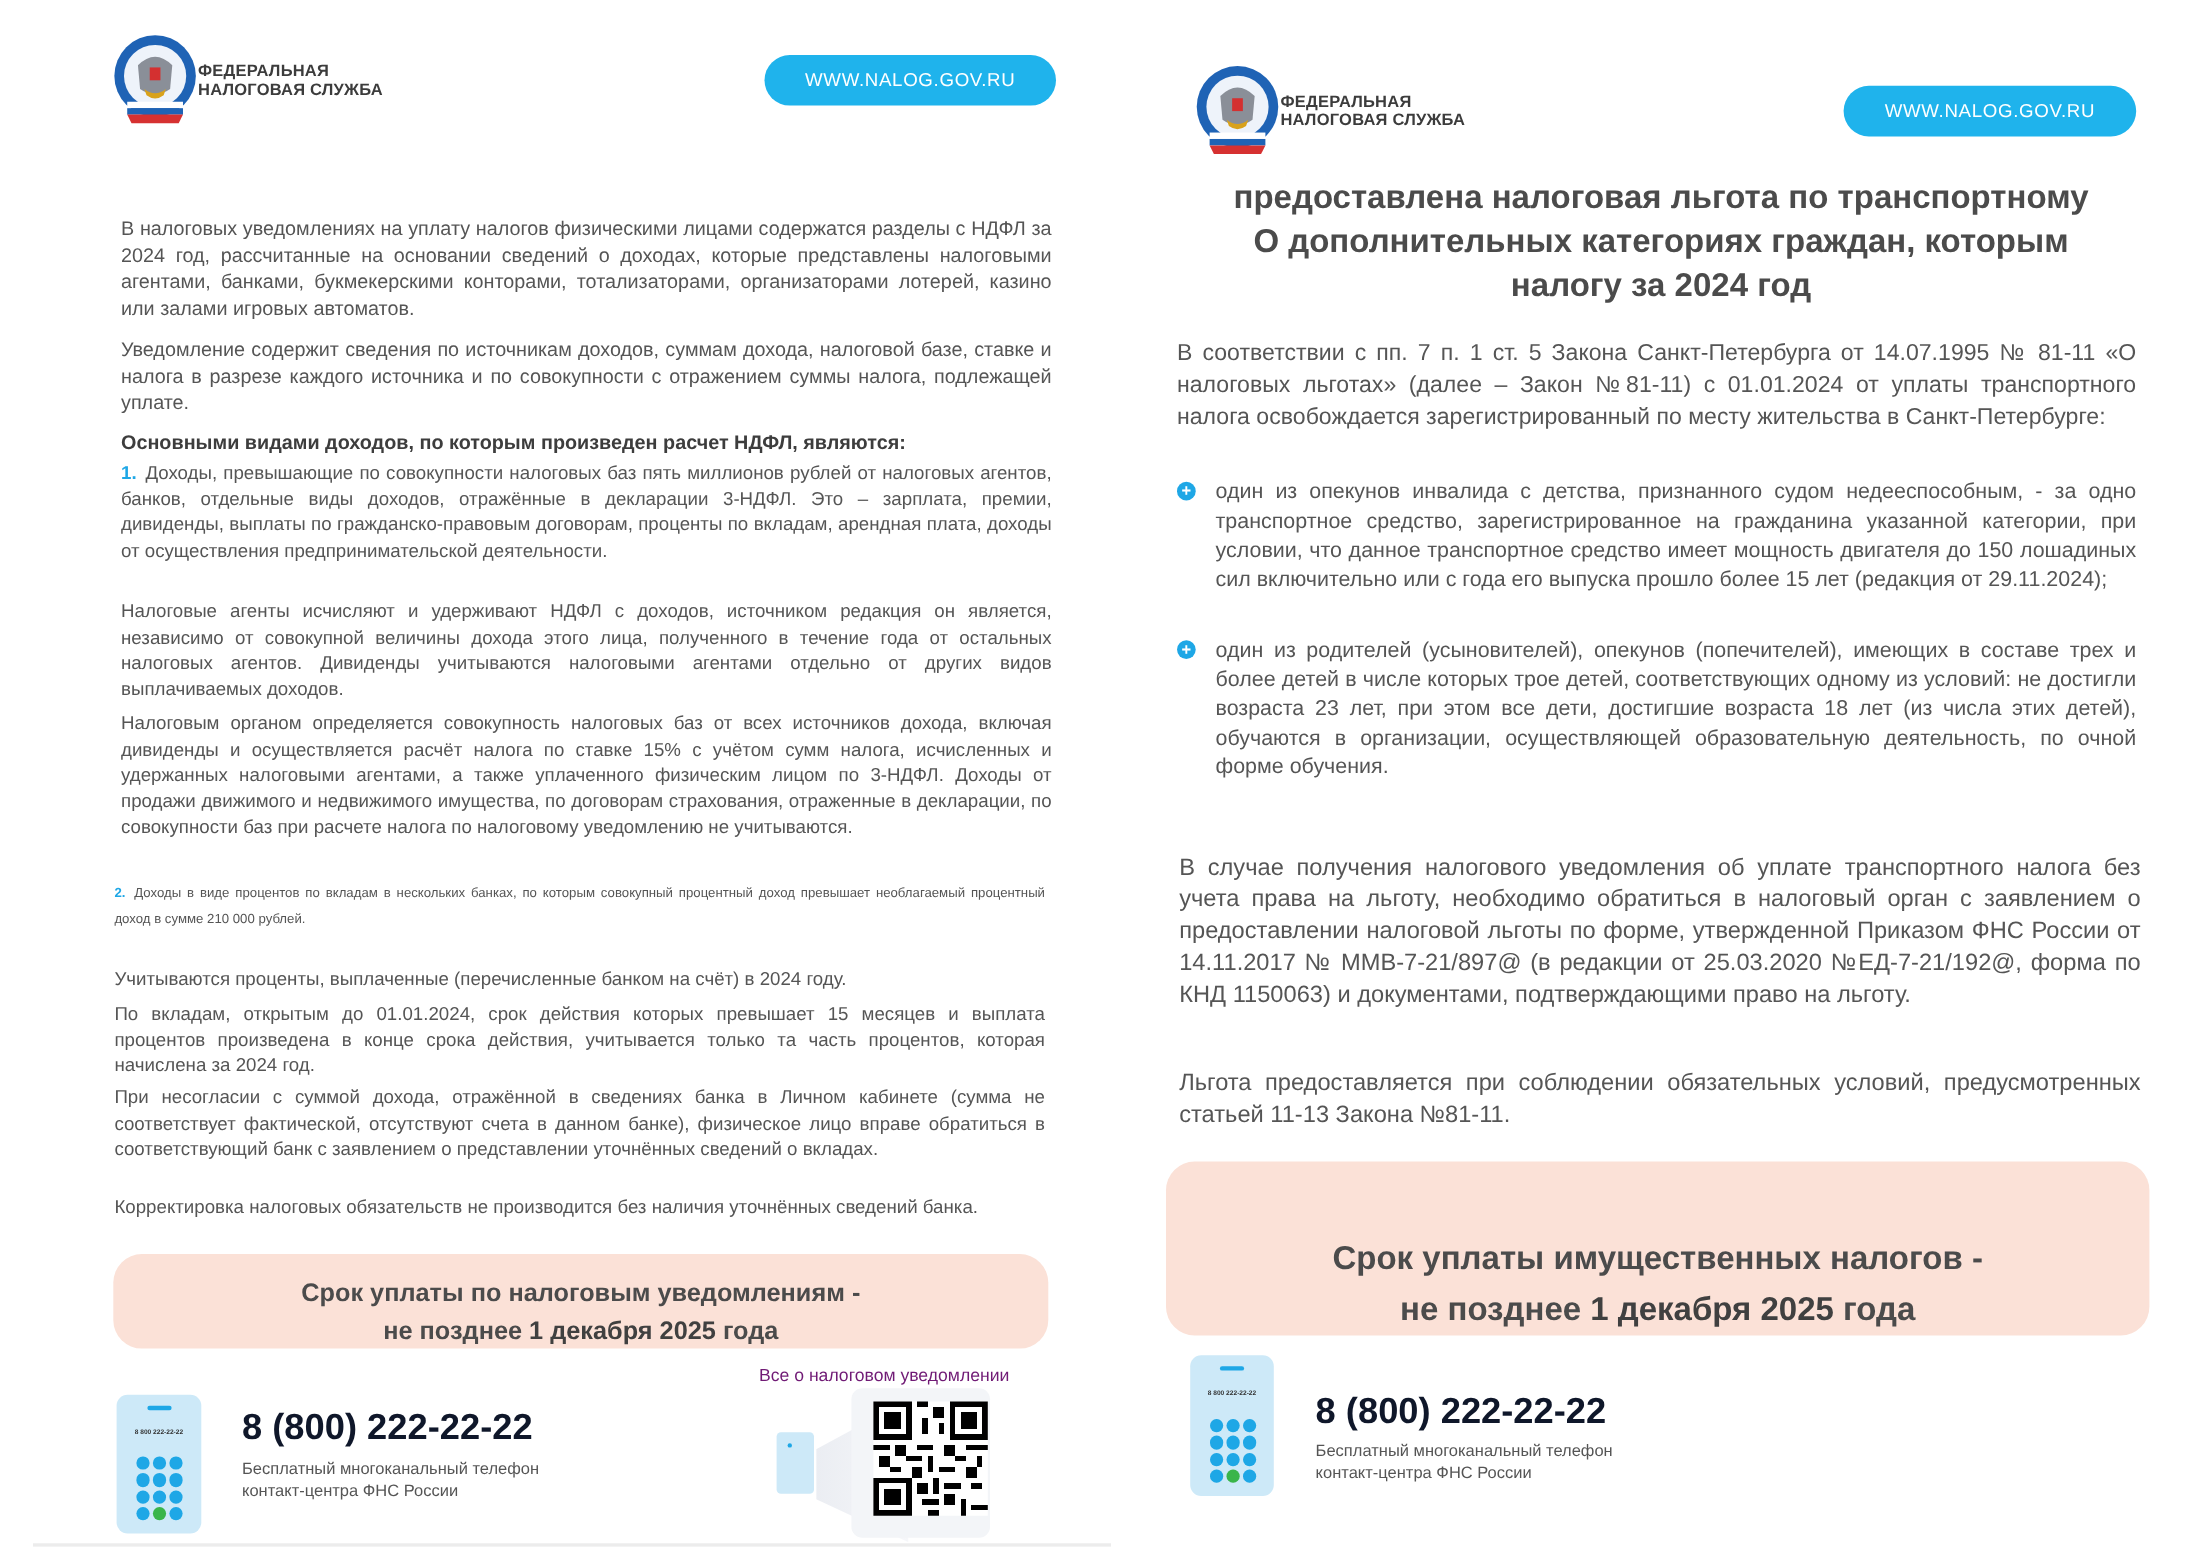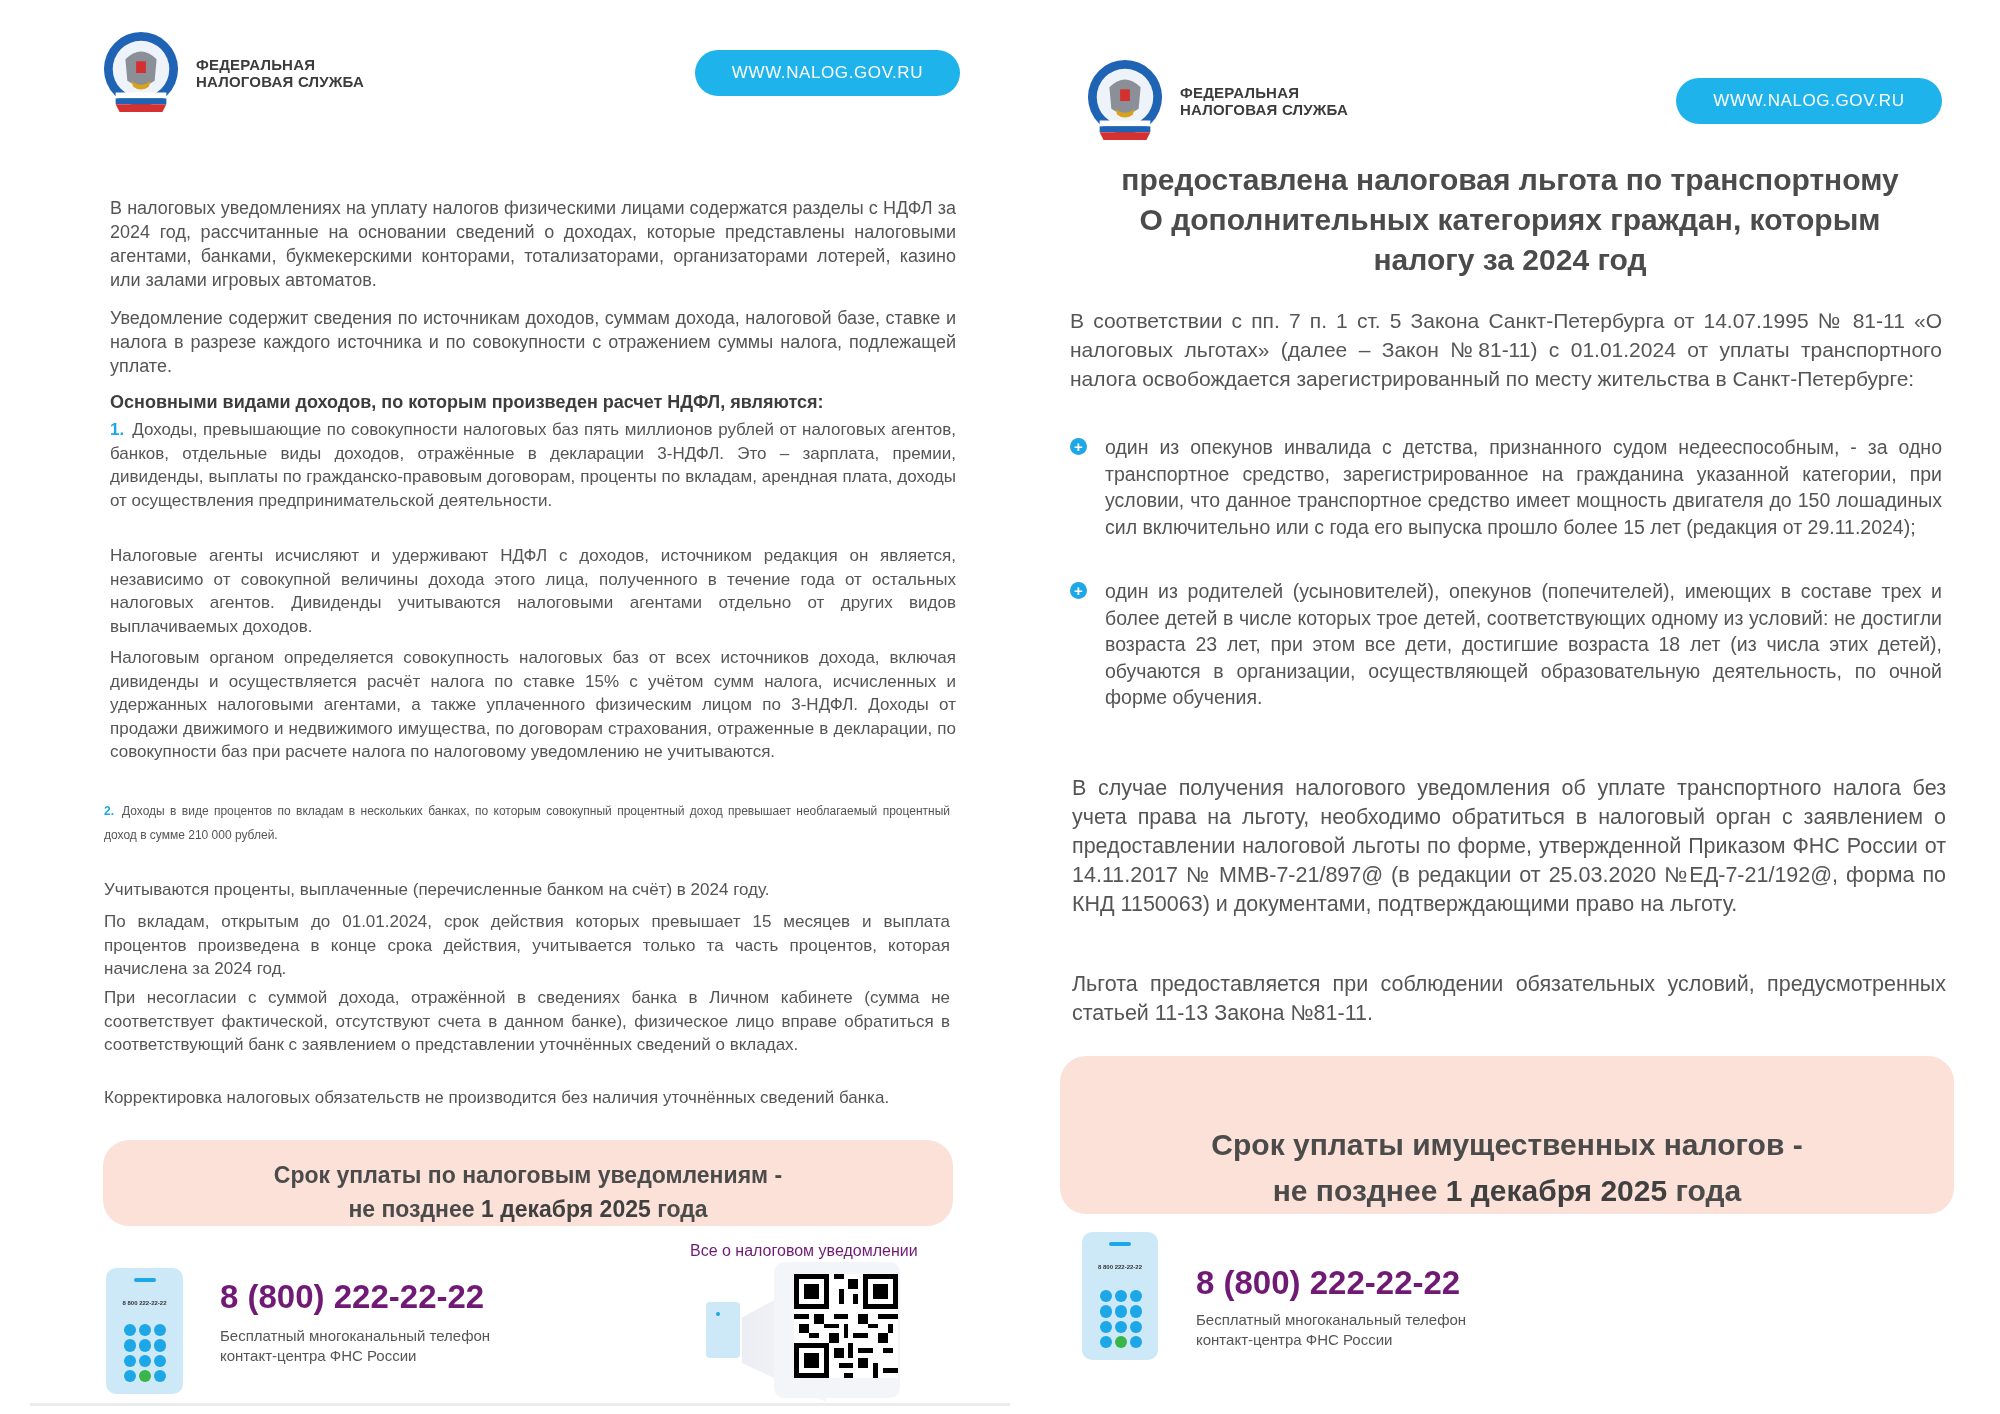--- a/index.html
+++ b/index.html
@@ -7,21 +7,21 @@
   body { position: relative; font-family: "Liberation Sans", sans-serif; color: #4a4a4a; }
 
   .page { position: absolute; background: #ffffff; }
   #page-left { left: 0; top: 0; width: 1010px; height: 1414px; }
   #page-right { left: 1040px; top: 0; width: 960px; height: 1414px; }
   .bottom-line { position: absolute; left: 30px; bottom: 8px; width: 980px; height: 3px; background: #ececec; }
 
   .logo { position: absolute; display: flex; align-items: center; }
   .emblem { width: 78px; height: 86px; position: relative; }
   .emblem svg { width: 100%; height: 100%; }
-  .logo-text { margin-left: 16px; font-family: "Liberation Sans", sans-serif; font-weight: 700; font-size: 15px; line-height: 17px; color: #3c3c3c; letter-spacing: 0.2px; }
+  .logo-text { font-family: "Liberation Sans", sans-serif; font-weight: 700; font-size: 15px; line-height: 17px; color: #3c3c3c; letter-spacing: 0.2px; }
 
   .url-pill { position: absolute; background: #1fb3ec; color: #ffffff; border-radius: 26px; font-size: 17px; letter-spacing: 0.6px; display: flex; align-items: center; justify-content: center; }
 
   .title { position: absolute; text-align: center; font-weight: 700; color: #4b4b4b; }
 
   .para { position: absolute; text-align: justify; color: #555555; }
   .para.bold { font-weight: 700; color: #3d3d3d; }
   .num { color: #1ea7e6; font-weight: 700; margin-right: 8px; }
 
   .bullet { position: absolute; }
@@ -31,21 +31,21 @@
   .deadline { position: absolute; background: #fbe1d7; border-radius: 26px; text-align: center; font-weight: 700; color: #4b4b4b; display: flex; flex-direction: column; justify-content: flex-end; }
   .deadline .red { color: #404040; }
 
   .phone-icon { position: absolute; background: #cde9f8; border-radius: 10px; }
   .phone-icon .bar { position: absolute; left: 50%; transform: translateX(-50%); height: 4px; background: #1ea7e6; border-radius: 2px; }
   .phone-icon .mini { position: absolute; left: 0; right: 0; text-align: center; font-weight: 700; color: #333; }
   .phone-icon .keys { position: absolute; display: grid; grid-template-columns: repeat(3, 1fr); }
   .phone-icon .key { border-radius: 50%; background: #1ea7e6; }
   .phone-icon .key.green { background: #3ab54a; }
 
-  .phone-number { position: absolute; font-weight: 700; color: #701a75; }
+  .phone-number { position: absolute; font-weight: 700; color: #0f172a; }
   .phone-desc { position: absolute; color: #555; }
 
   .qr-caption { position: absolute; font-size: 16px; color: #701a75; }
   .qr-wrap { position: absolute; }
   .qr-beam { position: absolute; left: 0; top: 10px; width: 120px; height: 130px; background: linear-gradient(90deg, #e6e9ef, #f6f7fa); clip-path: polygon(30% 35%, 100% 0, 100% 100%, 30% 70%); }
   .qr-card { position: absolute; left: 0; top: 40px; width: 34px; height: 56px; background: #cde9f8; border-radius: 4px; }
   .qr-card::after { content: ""; position: absolute; left: 10px; top: 10px; width: 4px; height: 4px; border-radius: 50%; background: #1ea7e6; }
   .qr-box { position: absolute; left: 68px; top: 0; width: 126px; height: 136px; background: #f3f5f8; border-radius: 10px; }
   .qr-code { position: absolute; left: 88px; top: 12px; width: 104px; height: 104px; }
 </style>

